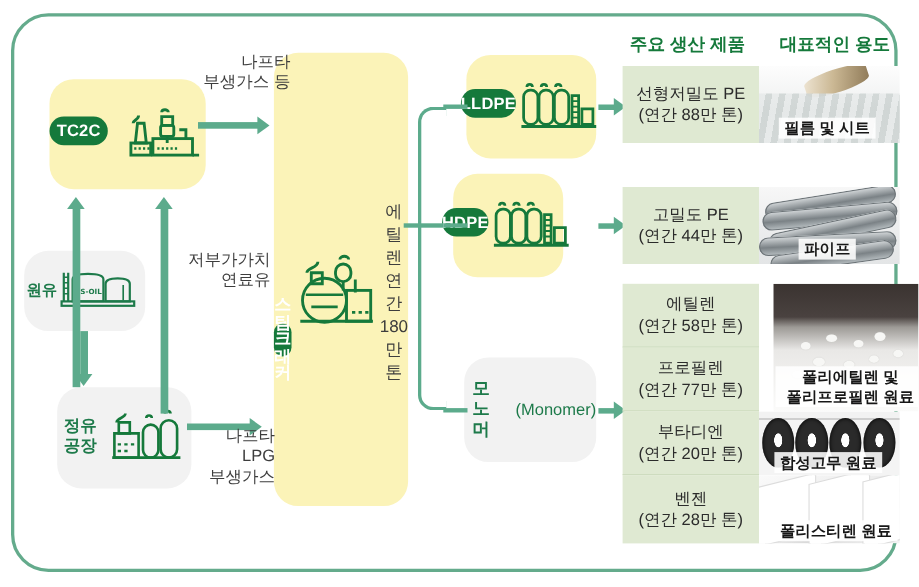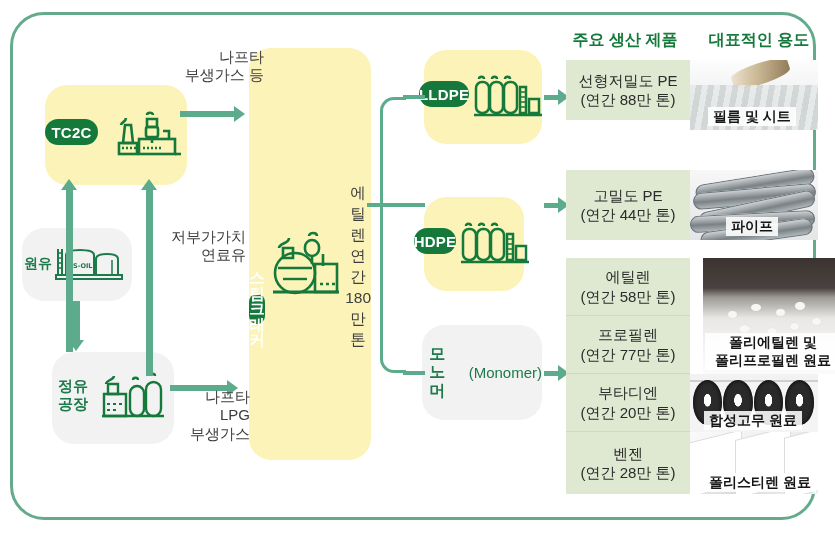--- a/index.html
+++ b/index.html
@@ -179,21 +179,21 @@
 
   .ico{ display:block; }
 </style>
 </head>
 <body>
 
 <div id="stage">
 
   <div class="frame"></div>
 
-  <div class="card card-yellow" style="left:45px;top:85px;width:142px;height:100px;gap:15px;">
+  <div class="card card-yellow" style="left:45px;top:72px;width:142px;height:100px;gap:15px;">
     <div class="pill" style="width:86px;height:26px;font-size:15px;margin-bottom:6px;">TC2C</div>
     <span class="ico">
       <svg width="74" height="48" viewBox="0 0 74 48" fill="none" stroke="#15793b" stroke-width="2.6">
         <path d="M8 16c0-3 5-3 5-7"></path>
         <path d="M12 16 L10 34 H20 L18 16 Z"></path>
         <rect x="6" y="34" width="18" height="11"></rect>
         <path d="M9 39h2M13 39h2M17 39h2M21 39h2" stroke-width="2.4"></path>
         <path d="M40 6c0-3-6-3-6 0"></path>
         <path d="M34 10h10v8h-10z"></path>
         <rect x="33" y="18" width="12" height="10" rx="2"></rect>
@@ -215,21 +215,21 @@
         <path d="M6 10h4M6 15h4M6 20h4M6 25h4" stroke-width="1.5"></path>
         <path d="M14 12c0-4 6-5 14-5s14 1 14 5v20H14z"></path>
         <path d="M44 16c0-4 5-5 11-5s11 1 11 5v16H44z"></path>
         <path d="M60 17v14" stroke-width="1.5"></path>
         <rect x="4" y="32" width="66" height="4"></rect>
         <text x="21" y="25" font-family="DejaVu Sans" font-size="6.5" font-weight="bold" fill="#1d7a4a" stroke="none">S-OIL</text>
       </svg>
     </span>
   </div>
 
-  <div class="card card-grey" style="left:52px;top:352px;width:122px;height:92px;font-family:Liberation Mono, monospace;">
+  <div class="card card-grey" style="left:52px;top:352px;width:122px;height:92px;">
     <div class="grey-title" style="font-size:15px;margin-bottom:3px;">정유공장</div>
     <span class="ico">
       <svg width="80" height="52" viewBox="0 0 80 52" fill="none" stroke="#15793b" stroke-width="2.4">
         <path d="M12 14c0-4 8-4 8-8"></path>
         <path d="M14 14h10v10H14z"></path>
         <path d="M10 24h22v22H10z"></path>
         <path d="M13 34h3M19 34h3M25 34h3M13 40h3M19 40h3" stroke-width="2.2"></path>
         <rect x="36" y="16" width="14" height="30" rx="7"></rect>
         <rect x="52" y="12" width="15" height="34" rx="7.5"></rect>
         <path d="M39 10c0-3 5-3 5 0"></path>
@@ -274,21 +274,21 @@
         <rect x="21" y="9" width="13" height="31" rx="6"></rect>
         <rect x="35" y="9" width="13" height="31" rx="6"></rect>
         <path d="M51 14h6v26h-6z"></path>
         <path d="M51 19h6M51 24h6M51 29h6M51 34h6" stroke-width="1.6"></path>
         <path d="M60 26h10v14H60z"></path>
         <path d="M5 42h68" stroke-width="2.6"></path>
       </svg>
     </span>
   </div>
 
-  <div class="card card-yellow" style="left:424px;top:158px;width:100px;height:94px;margin-top:39px;">
+  <div class="card card-yellow" style="left:412px;top:158px;width:100px;height:94px;">
     <div class="pill" style="width:82px;height:26px;font-size:15px;margin-bottom:6px;">HDPE</div>
     <span class="ico">
       <svg width="78" height="44" viewBox="0 0 78 44" fill="none" stroke="#15793b" stroke-width="2.5">
         <path d="M10 6c0-3 5-3 5 0"></path>
           <path d="M23 6c0-3 5-3 5 0"></path>
           <path d="M36 6c0-3 5-3 5 0"></path>
         <rect x="7" y="9" width="13" height="31" rx="6"></rect>
         <rect x="21" y="9" width="13" height="31" rx="6"></rect>
         <rect x="35" y="9" width="13" height="31" rx="6"></rect>
         <path d="M51 14h6v26h-6z"></path>
@@ -342,21 +342,21 @@
   <div class="flow-label" style="left:140px;top:228px;width:106px;white-space:pre-line;">저부가가치
 연료유</div>
 
   <div class="flow-label" style="left:154px;top:388px;width:96px;white-space:pre-line;">나프타
 LPG
 부생가스</div>
 
   <div class="col-head" style="left:566px;top:30px;width:118px;">주요 생산 제품</div>
   <div class="col-head" style="left:700px;top:30px;width:118px;">대표적인 용도</div>
 
-  <div class="prod-box solo" style="left:566px;top:60px;width:124px;height:60px;">
+  <div class="prod-box solo" style="left:566px;top:60px;width:124px;height:70px;">
     <div>선형저밀도 PE</div>
     <div>(연간 88만 톤)</div>
   </div>
   <div class="photo" style="left:690px;top:60px;width:128px;height:70px;">
     <div class="ph-film">
         <span class="roll"></span>
         <span class="sheet"></span>
       </div>
     <div class="photo-cap" style="left:18px;bottom:4px;">필름 및 시트</div>
   </div>

